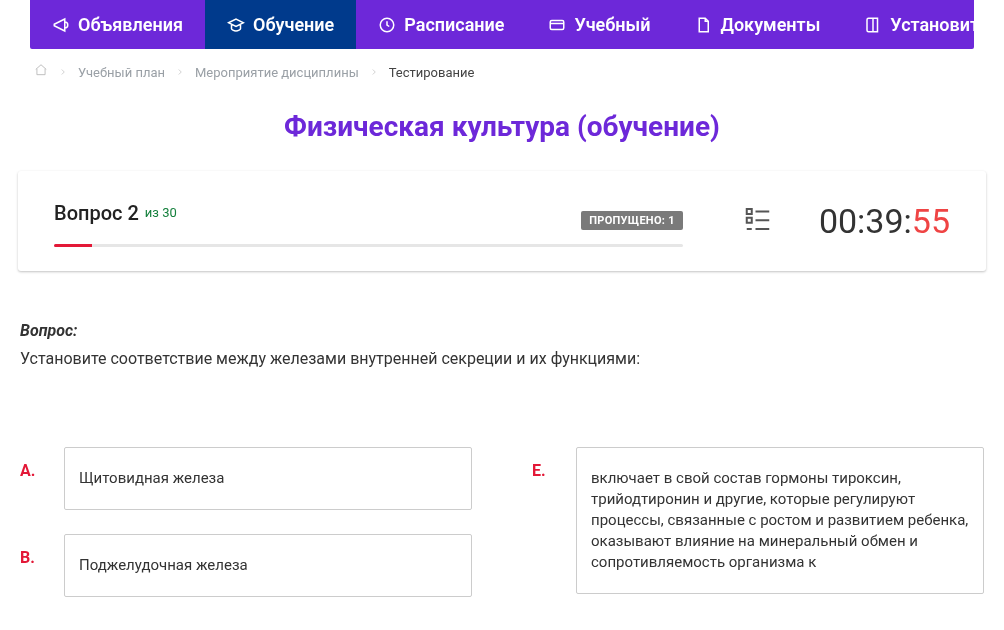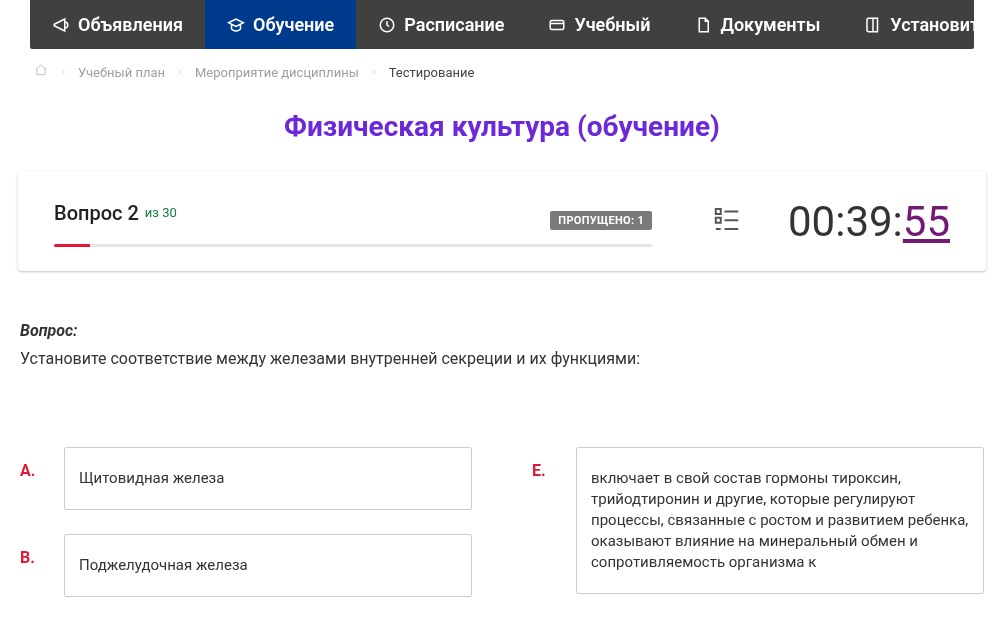--- a/index.html
+++ b/index.html
@@ -1,21 +1,21 @@
 <!DOCTYPE html>
 <html><head>
   <meta charset="utf-8">
   <style>
     * { margin: 0; padding: 0; box-sizing: border-box; }
     body { font-family: -apple-system, BlinkMacSystemFont, "Segoe UI", Roboto, Arial, sans-serif; background: #f0f0f0; color: #333; }
     .viewport { width: 1004px; height: 630px; overflow: auto; background: #fff; position: relative; }
     .inner { padding: 0 16px 40px 16px; }
     
     
-    .topnav { display: flex; background: #404040; border-radius: 0 0 2px 2px; margin: 0 14px; height: 49px; }
+    .topnav { display: flex; background: #6d28d9; border-radius: 0 0 2px 2px; margin: 0 14px; height: 49px; }
     .navitem { display: flex; align-items: center; gap: 8px; color: #fff; font-size: 18px; font-weight: 600; padding: 0 22px; cursor: pointer; white-space: nowrap; }
     .navitem.active { background: #003a8c; }
     .navitem svg { width: 18px; height: 18px; fill: none; stroke: currentColor; stroke-width: 2; }
     
     
     .breadcrumb { display: flex; align-items: flex-end; gap: 10px; padding: 14px 18px 8px 18px; font-size: 13px; color: #9aa0a6; }
     .breadcrumb svg { width: 14px; height: 14px; stroke: #bbb; fill: none; stroke-width: 1.6; }
     .breadcrumb .sep svg { width: 10px; height: 10px; }
     .breadcrumb .crumb { cursor: pointer; }
     .breadcrumb .current { color: #444; }
@@ -27,22 +27,22 @@
     .card { background: #fff; border-radius: 3px; box-shadow: 0 1px 3px rgba(0,0,0,0.15), 0 1px 2px rgba(0,0,0,0.10); padding: 24px 36px; display: flex; align-items: center; margin: 0 2px; }
     .qcol { flex: 1; }
     .qhead { display: flex; align-items: center; }
     .qtitle { font-size: 20px; color: #222; font-weight: 500; }
     .qsub { font-size: 13px; color: #15803d; margin-left: 6px; }
     .skip-badge { margin-left: auto; background: #7a7a7a; color: #fff; font-size: 11px; font-weight: 700; padding: 3px 8px; border-radius: 2px; letter-spacing: 0.3px; margin-top: 16px; }
     .progress { height: 3px; background: #e6e6e6; margin-top: 14px; border-radius: 2px; position: relative; overflow: hidden; }
     .progress .fill { position: absolute; left: 0; top: 0; bottom: 0; width: 6%; background: #e31837; }
     .listicon { margin: 0 46px 0 60px; cursor: pointer; }
     .listicon svg { width: 30px; height: 30px; stroke: #555; fill: none; stroke-width: 1.6; }
-    .timer { font-size: 42px; color: #333; font-weight: 400; display: flex; align-items: baseline; }
-    .timer .secs { color: #701a75; text-decoration: underline; }
+    .timer { font-size: 34px; color: #333; font-weight: 400; display: flex; align-items: baseline; }
+    .timer .secs { color: #ef4444; }
     
     
     .qbody { margin: 48px 4px 0; font-size: 16px; line-height: 1.5; color: #333; }
     .qbody .label { font-style: italic; font-weight: 700; }
     .answers-row { display: flex; gap: 60px; margin-top: 76px; padding: 0 4px; }
     .col { flex: 1; }
     .pair { display: flex; align-items: flex-start; gap: 20px; margin-bottom: 24px; }
     .letter { color: #e31837; font-weight: 700; font-size: 16px; width: 24px; padding-top: 14px; }
     .box { border: 1px solid #ccc; border-radius: 2px; padding: 20px 14px; font-size: 15px; color: #333; flex: 1; background: #fff; cursor: grab; line-height: 1.4; }
     

